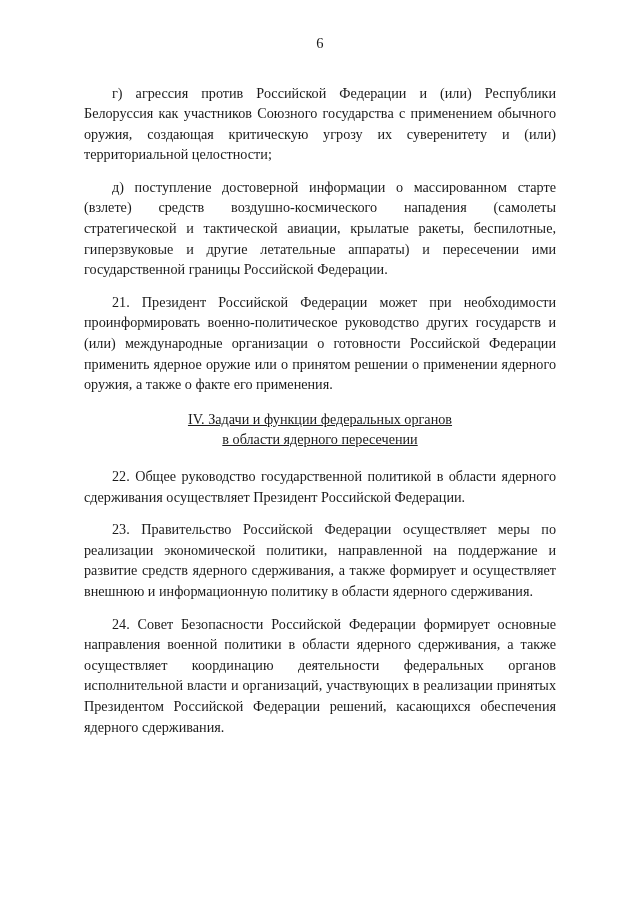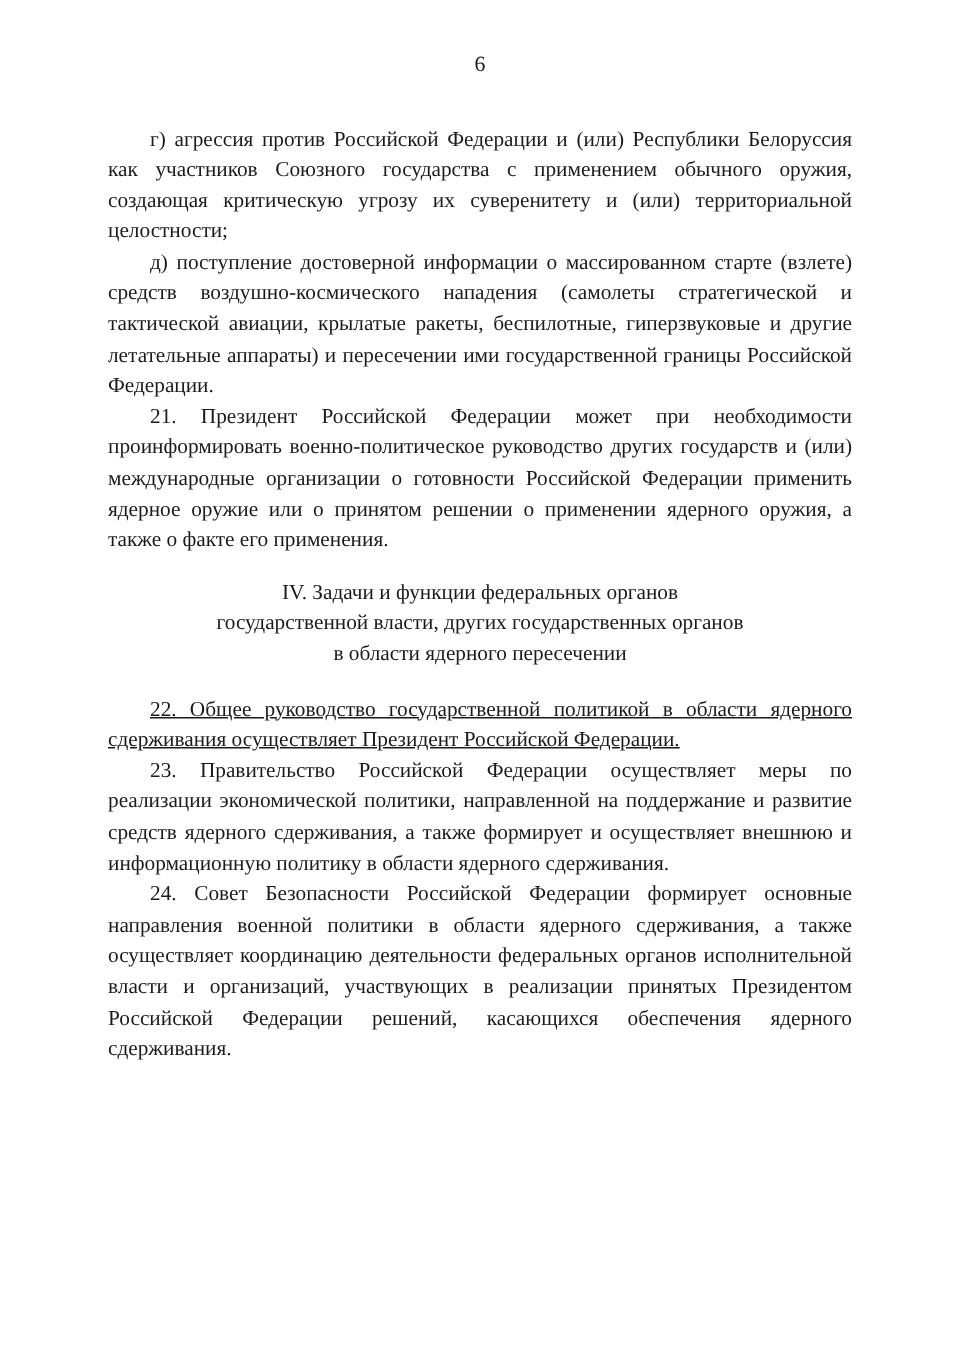--- a/index.html
+++ b/index.html
@@ -23,62 +23,61 @@
     position: relative;
   }
   .page-number {
     text-align: center;
     font-size: 14.5px;
     line-height: 1;
     margin: 0 0 32px 0;
     letter-spacing: 0.2px;
   }
   .body-text p {
-    margin: 0;
+    margin: 12px;
     text-align: justify;
     text-justify: inter-word;
     font-size: 14.2px;
     line-height: 20.6px;
     text-indent: 28px;
     hyphens: none;
   }
   .heading-block {
     margin: 14px 0 16px 0;
+    text-decoration: underline;
   }
   .heading-block p {
     margin: 0;
     text-align: center;
     text-indent: 0;
     font-size: 14.2px;
     line-height: 20.6px;
   }
   .gap-before {
     margin-top: 11px;
-    text-decoration: underline;
   }
 </style>
 </head>
 <body>
 
 <div class="page">
 
   <div class="page-number">6</div>
 
   <div class="body-text">
 
     <p>г) агрессия против Российской Федерации и (или) Республики Белоруссия как участников Союзного государства с применением обычного оружия, создающая критическую угрозу их суверенитету и (или) территориальной целостности;</p>
 
     <p>д) поступление достоверной информации о массированном старте (взлете) средств воздушно-космического нападения (самолеты стратегической и тактической авиации, крылатые ракеты, беспилотные, гиперзвуковые и другие летательные аппараты) и пересечении ими государственной границы Российской Федерации.</p>
 
 
     <p>21. Президент Российской Федерации может при необходимости проинформировать военно-политическое руководство других государств и (или) международные организации о готовности Российской Федерации применить ядерное оружие или о принятом решении о применении ядерного оружия, а также о факте его применения.</p>
 
     <div class="heading-block">
       <p>IV. Задачи и функции федеральных органов</p>
-      <p>государственной власти, других государственных органов</p>
       <p>в области ядерного пересечении</p>
     </div>
 
     <p class="gap-before">22. Общее руководство государственной политикой в области ядерного сдерживания осуществляет Президент Российской Федерации.</p>
 
     <p>23. Правительство Российской Федерации осуществляет меры по реализации экономической политики, направленной на поддержание и развитие средств ядерного сдерживания, а также формирует и осуществляет внешнюю и информационную политику в области ядерного сдерживания.</p>
 
     <p>24. Совет Безопасности Российской Федерации формирует основные направления военной политики в области ядерного сдерживания, а также осуществляет координацию деятельности федеральных органов исполнительной власти и организаций, участвующих в реализации принятых Президентом Российской Федерации решений, касающихся обеспечения ядерного сдерживания.</p>
 
   </div>

